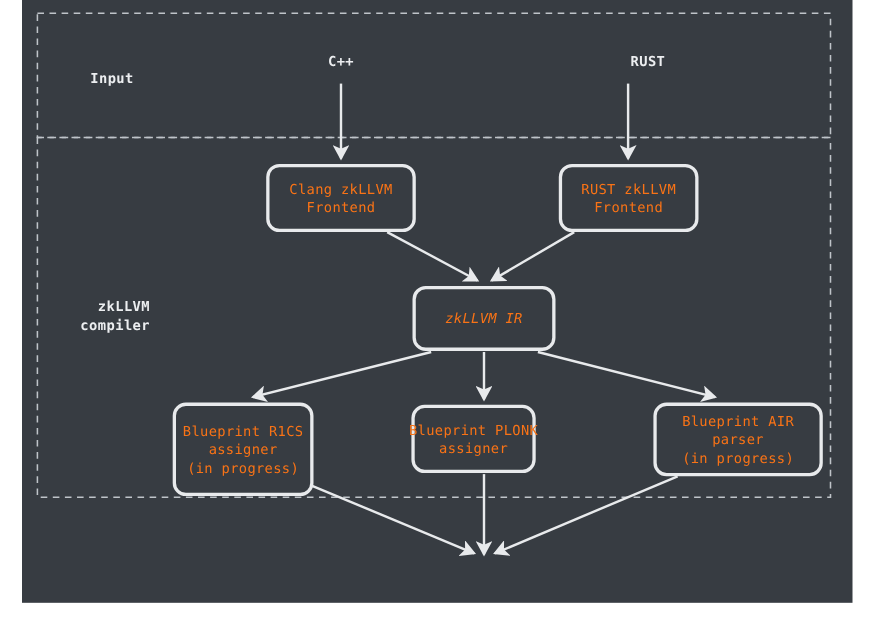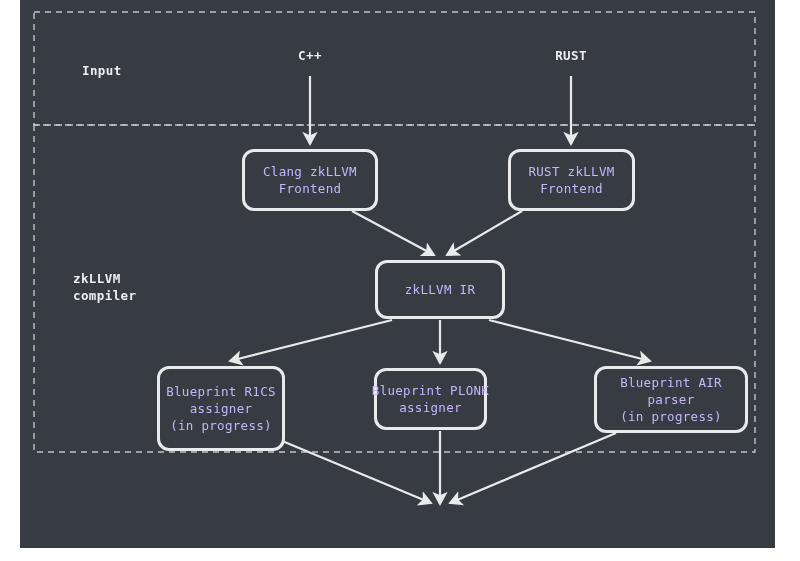--- a/index.html
+++ b/index.html
@@ -34,38 +34,39 @@
     height: 561px;
     pointer-events: none;
   }
   
   .node {
     position: absolute;
     box-sizing: border-box;
     border: 3px solid #e8eaec;
     border-radius: 12px;
     background: #373c42;
-    color: #c4b5fd;
+    color: #f97316;
     font-size: 12.5px;
     line-height: 17px;
     letter-spacing: 0.3px;
     display: flex;
     align-items: center;
     justify-content: center;
     text-align: center;
     white-space: pre;
   }
   
   .label {
     position: absolute;
     color: #eceef0;
     font-size: 12.5px;
     line-height: 17px;
     letter-spacing: 0.4px;
     white-space: pre;
+    text-align: right;
   }
   .label.bold { font-weight: bold; }
   .label.center { text-align: center; }
 </style>
 </head>
 <body>
 
 <div id="canvas">
 
   <div id="surface"></div>
@@ -102,29 +103,29 @@
     <line x1="616" y1="433" x2="450" y2="503" stroke="#e8eaec" stroke-width="2.2" marker-end="url(#arrow)"></line>
   </svg>
 
   <div class="label bold" style="left:82px; top:62px;">Input</div>
 
   <div class="label bold" style="left:73px; top:270px;">zkLLVM
 compiler</div>
 
   <div class="label bold center" style="left:280px; top:47px; width:60px;">C++</div>
 
-  <div class="label bold center" style="left:541px; top:47px; width:60px;">RUST</div>
+  <div class="label bold center" style="left:559px; top:47px; width:60px;">RUST</div>
 
   <div class="node" style="left:242px; top:149px; width:136px; height:62px;">Clang zkLLVM
 Frontend</div>
 
   <div class="node" style="left:508px; top:149px; width:127px; height:62px;">RUST zkLLVM
 Frontend</div>
 
-  <div class="node" style="left:375px; top:260px; width:130px; height:59px;">zkLLVM IR</div>
+  <div class="node" style="left:375px; top:260px; width:130px; height:59px;font-style:italic;">zkLLVM IR</div>
 
   <div class="node" style="left:157px; top:366px; width:128px; height:85px;">Blueprint R1CS
 assigner
 (in progress)</div>
 
   <div class="node" style="left:374px; top:368px; width:113px; height:62px;">Blueprint PLONK
 assigner</div>
 
   <div class="node" style="left:594px; top:366px; width:154px; height:67px;">Blueprint AIR
 parser

